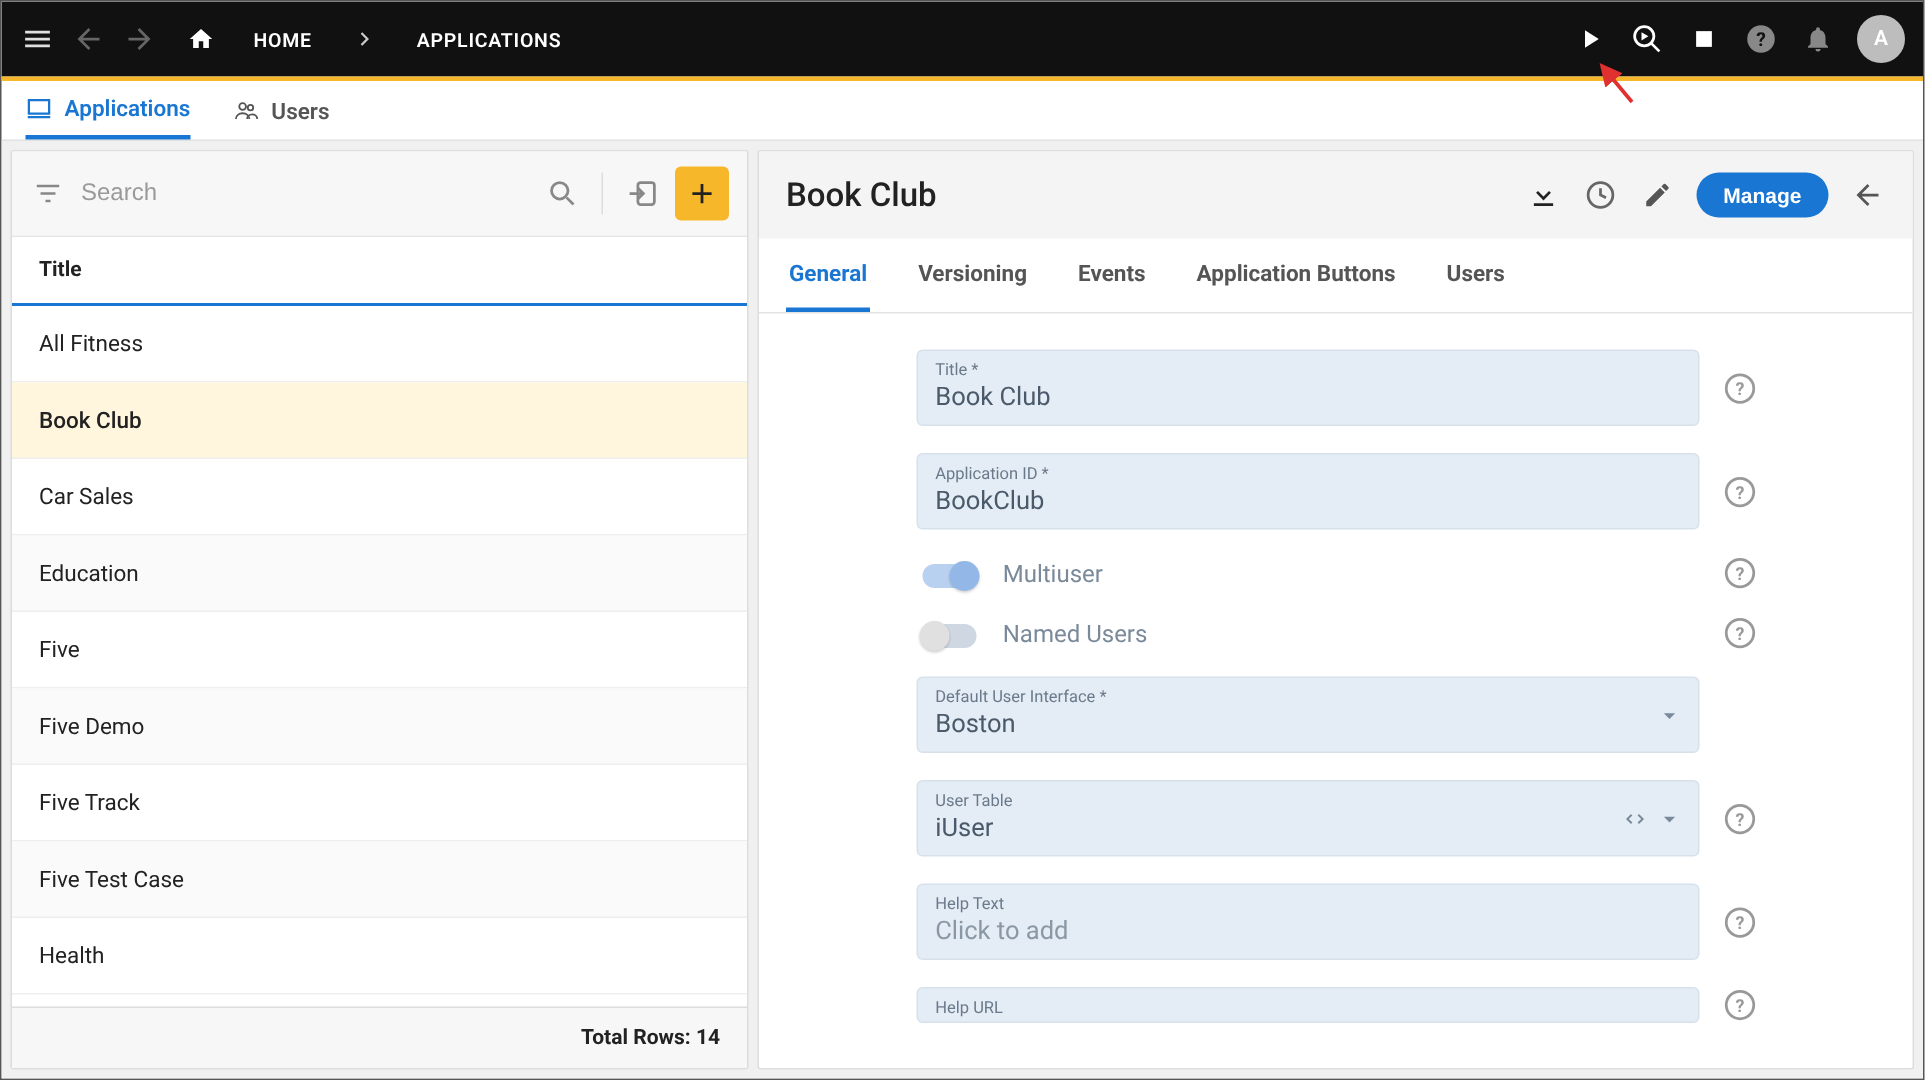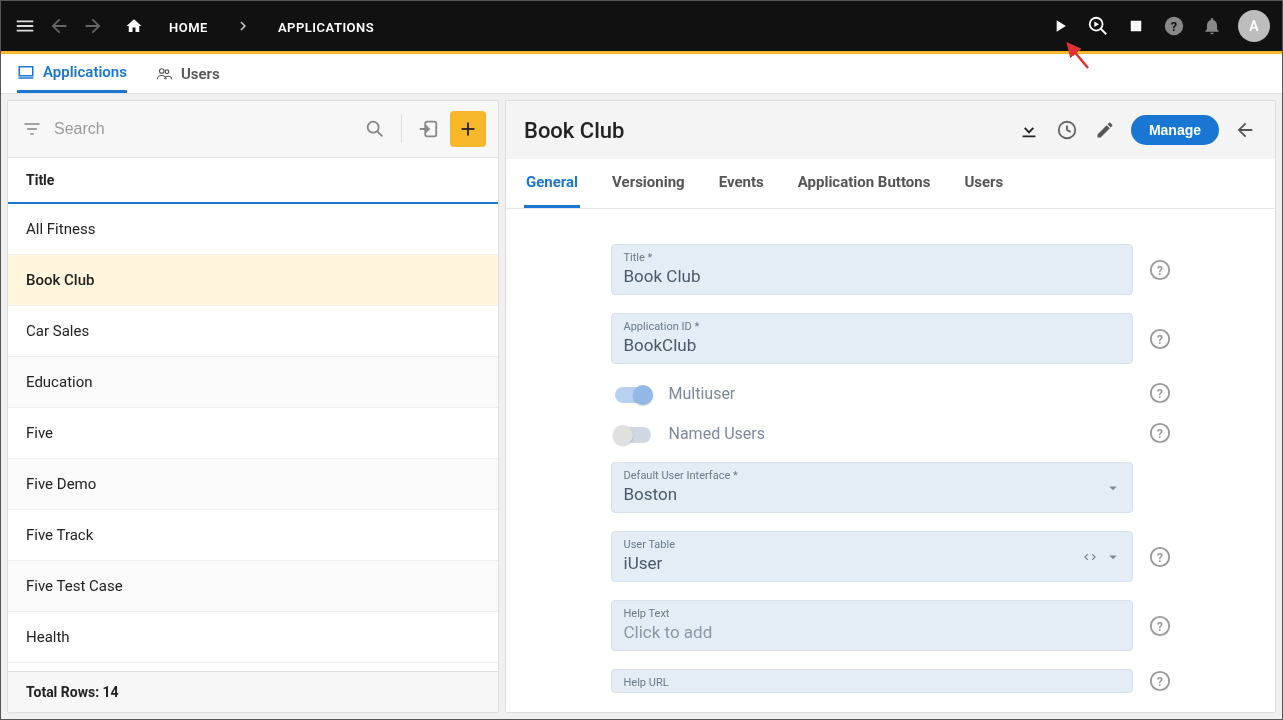--- a/index.html
+++ b/index.html
@@ -33,33 +33,33 @@
   .lt .divider { width: 1px; height: 28px; background: #ddd; margin: 0 4px;}
   .lt .add-btn { width: 36px; height: 36px; background: #f6b72b; border-radius: 4px; display: flex; align-items: center; justify-content: center; cursor: pointer; }
   .lt .add-btn svg { fill: #222; }
   
   .lhead { display: flex; align-items: center; padding: 14px 18px; font-weight: 700; border-bottom: 2px solid #1976d2; background:#fff; border-top:1px solid #e5e5e5;}
   
   .list { flex: 1; overflow-y: auto; position: relative; }
   .row { padding: 16px 18px; border-bottom: 1px solid #eee; cursor: pointer; font-size: 15px;}
   .row:nth-child(even){ background:#fafafa;}
   .row.selected { background: #fff6dd; font-weight: 500;}
-  .totals { padding: 12px 18px; font-weight: 700; border-top: 1px solid #ddd; background: #f7f7f7;}
+  .totals { padding: 12px 18px; text-align: right; font-weight: 700; border-top: 1px solid #ddd; background: #f7f7f7;}
   
   .rhead { display: flex; align-items: center; padding: 14px 18px; gap: 14px; background:#f4f4f4;}
   .rhead .title { font-size: 22px; font-weight: 500; flex: 1;}
   .rhead .ico { width: 24px; height: 24px; color: #555; display:flex; align-items:center; justify-content:center; cursor:pointer;}
   .manage-btn { background: #1976d2; color: #fff; border: none; border-radius: 18px; padding: 7px 18px; font-weight: 600; font-size: 14px; cursor: pointer;}
   
   .dtabs { display: flex; gap: 30px; padding: 0 18px; border-bottom: 1px solid #e4e4e4; }
   .dtab { padding: 14px 2px; font-weight: 700; color: #555; cursor: pointer; font-size: 15px;}
   .dtab.active { color: #1976d2; border-bottom: 3px solid #1976d2; }
   
   .formwrap { flex: 1; overflow-y: auto; padding: 24px 0; display:flex; justify-content:center;}
-  .form { width: 560px; display: flex; flex-direction: column; gap: 18px; margin-top: 11px; }
+  .form { width: 560px; display: flex; flex-direction: column; gap: 18px; }
   .frow { display: flex; align-items: center; gap: 16px; }
   .field { flex: 1; background: #e4ecf5; border: 1px solid #d7e1ec; border-radius: 4px; padding: 6px 12px 8px 12px; position: relative;}
   .field .flabel { font-size: 11px; color: #6a7a8a; }
   .field .fval { font-size: 17px; color: #4a5a6a; margin-top: 2px;}
   .field .fplace { font-size: 17px; color: #8a98a6; margin-top: 2px;}
   .field .chev { position: absolute; right: 10px; top: 50%; transform: translateY(-50%); color: #7a8a9a;}
   .help-ico { width: 22px; height: 22px; color: #888; flex: 0 0 22px;}
   
   .switchrow { display:flex; align-items:flex-end; gap:18px; padding-left: 4px;}
   .switch { width: 36px; height: 16px; background: #cfd8e2; border-radius: 10px; position: relative; cursor:pointer;}

